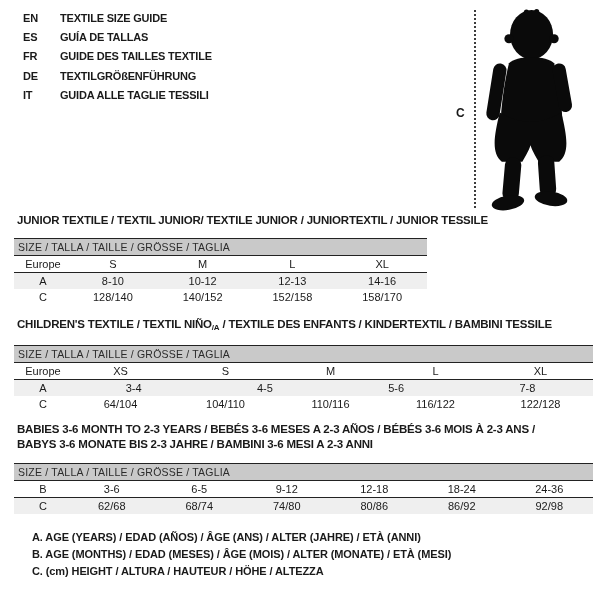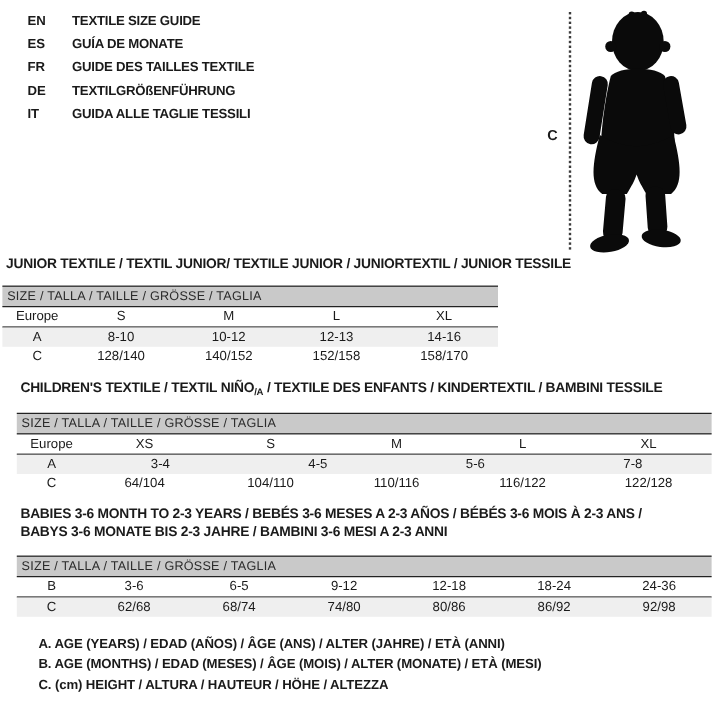--- a/index.html
+++ b/index.html
@@ -36,21 +36,21 @@
 
 <div id="canvas">
 
   <div class="lang-list">
     <div class="lang-row">
       <span class="lang-code">EN</span>
       <span>TEXTILE SIZE GUIDE</span>
     </div>
     <div class="lang-row">
       <span class="lang-code">ES</span>
-      <span>GUÍA DE MONATE</span>
+      <span>GUÍA DE TALLAS</span>
     </div>
     <div class="lang-row">
       <span class="lang-code">FR</span>
       <span>GUIDE DES TAILLES TEXTILE</span>
     </div>
     <div class="lang-row">
       <span class="lang-code">DE</span>
       <span>TEXTILGRÖßENFÜHRUNG</span>
     </div>
     <div class="lang-row">
@@ -74,21 +74,21 @@
         <rect x="69" y="54" width="13" height="48" rx="6.5" transform="rotate(-10 76 58)"></rect>
         <path d="M18,102 C12,126 10,142 20,150 L40,150 C44,143 46,140 48,134 C50,140 52,143 56,150 L76,150 C86,142 84,126 78,102 C58,114 38,114 18,102 Z"></path>
         <rect x="22" y="146" width="16" height="42" rx="7" transform="rotate(5 30 165)"></rect>
         <rect x="56" y="144" width="16" height="40" rx="7" transform="rotate(-4 64 162)"></rect>
         <ellipse cx="26" cy="190" rx="16" ry="7" transform="rotate(-10 26 190)"></ellipse>
         <ellipse cx="68" cy="186" rx="16" ry="7" transform="rotate(8 68 186)"></ellipse>
       </g>
     </svg>
   </div>
 
-  <div class="tbl" style="left:2px;top:214px;width:413px;">
+  <div class="tbl" style="left:14px;top:214px;width:413px;">
     <div class="tbl-title">JUNIOR TEXTILE / TEXTIL JUNIOR/ TEXTILE JUNIOR / JUNIORTEXTIL / JUNIOR TESSILE</div>
     <div class="size-bar">SIZE / TALLA / TAILLE / GRÖSSE / TAGLIA</div>
     <div class="trow bordered">
       <span class="lbl">Europe</span>
       <span class="cell">S</span>
       <span class="cell">M</span>
       <span class="cell">L</span>
       <span class="cell">XL</span>
     </div>
     <div class="trow shaded">

